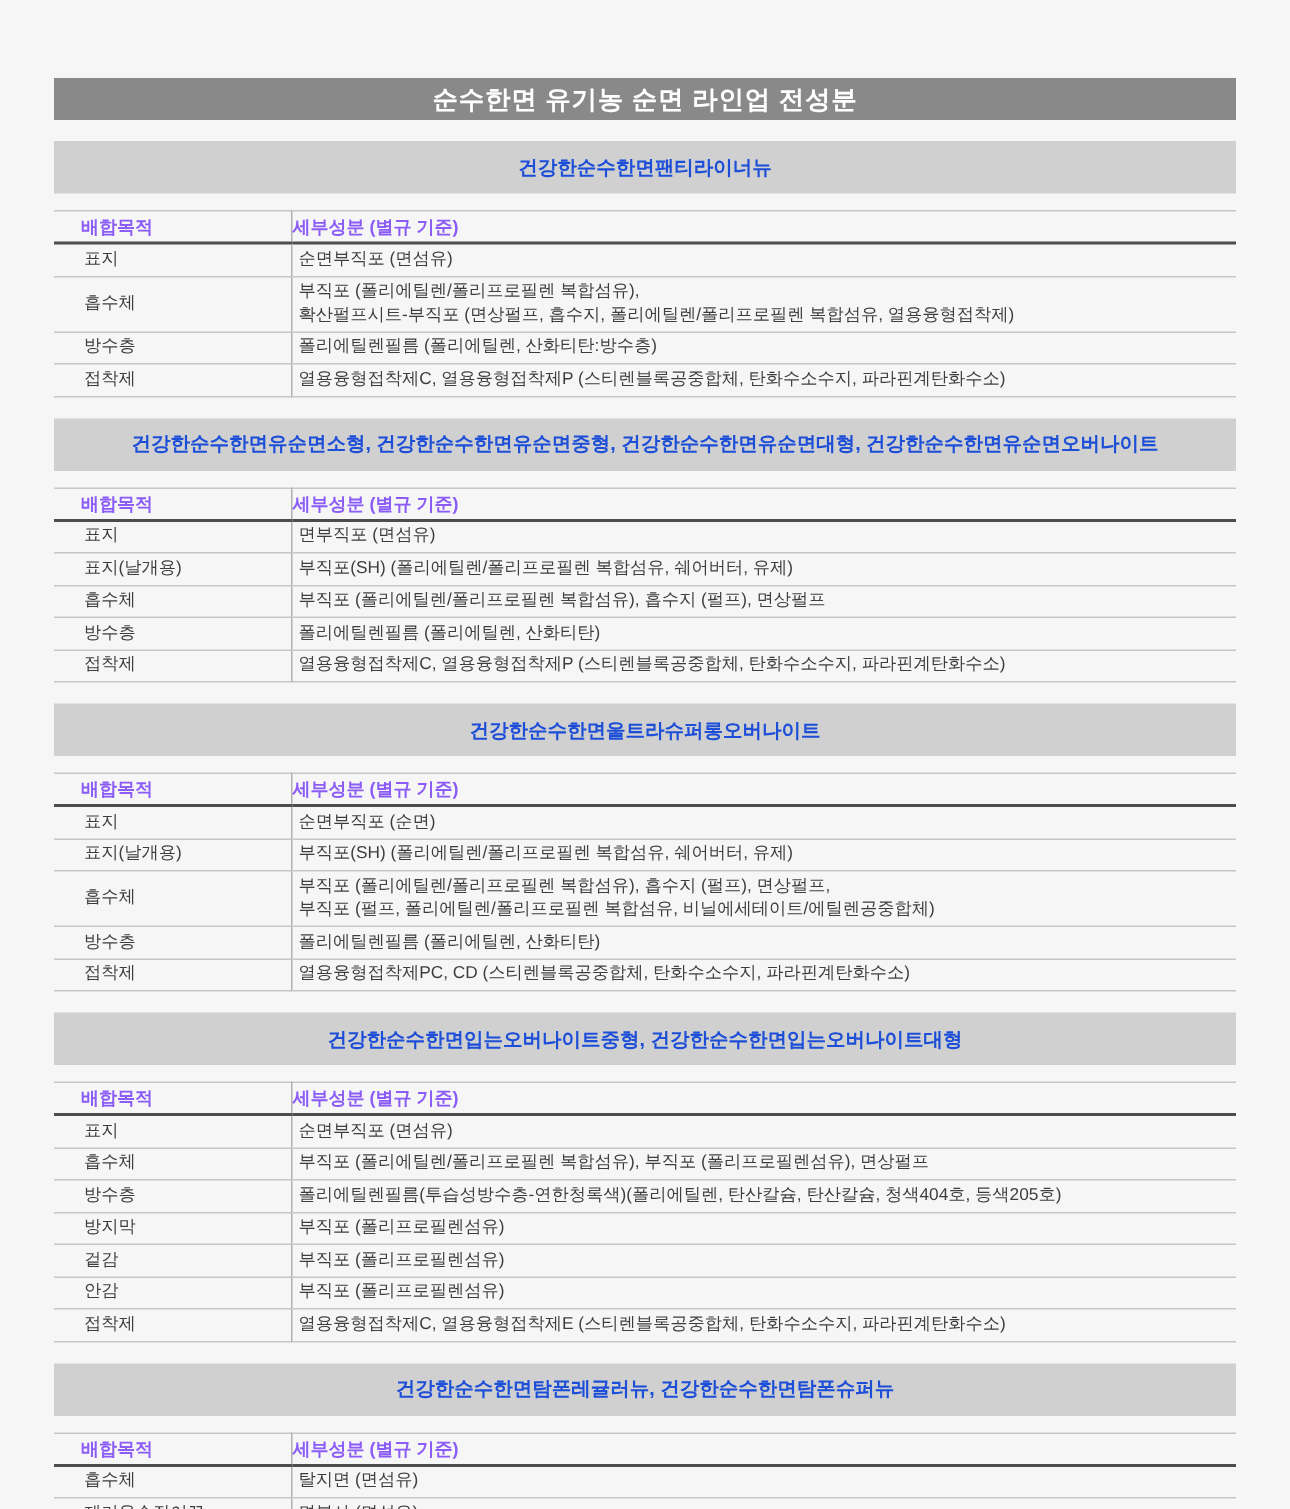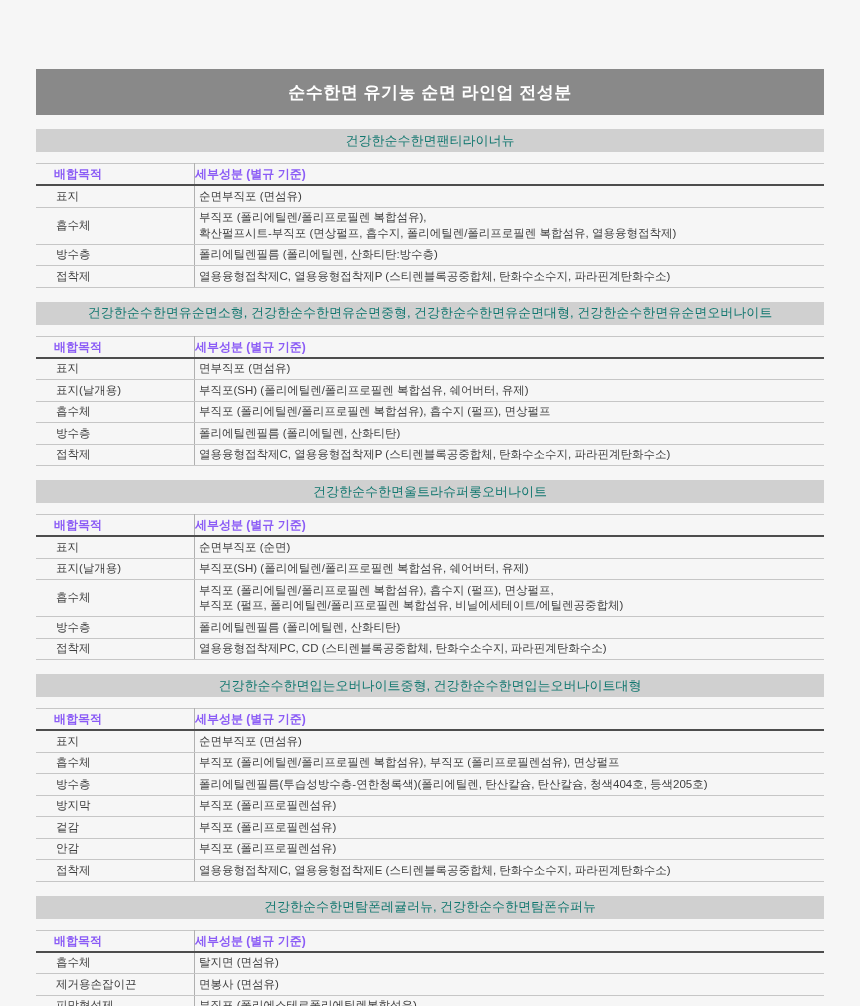--- a/index.html
+++ b/index.html
@@ -4,29 +4,29 @@
 <style>
   html, body { margin: 0; padding: 0; }
   body {
     width: 860px; height: 1006px; overflow: hidden;
     background: #f6f6f6;
     font-family: "Liberation Sans", "DejaVu Sans", sans-serif;
     color: #3d3d3d;
   }
   .content { margin: 0 36px; }
   .title-bar {
-    margin-top: 69px; height: 46px;
+    margin-top: 52px; height: 28px;
     background: #898989; color: #ffffff;
     font-size: 17px; font-weight: bold; letter-spacing: 0.5px;
     display: flex; align-items: center; justify-content: center;
   }
   .section { margin-top: 14px; }
   .section-heading {
-    height: 23px; background: #d0d0d0; color: #0f766e;
-    font-size: 13px; font-weight: normal;
+    height: 35px; background: #d0d0d0; color: #1d4ed8;
+    font-size: 13px; font-weight: bold;
     display: flex; align-items: center; justify-content: center;
     margin-bottom: 11px;
   }
   table {
     width: 100%; border-collapse: collapse; table-layout: fixed;
     font-size: 11.5px; color: #3d3d3d;
   }
   thead th {
     border-top: 1px solid #c6c6c6;
     border-bottom: 2px solid #4d4d4d;

